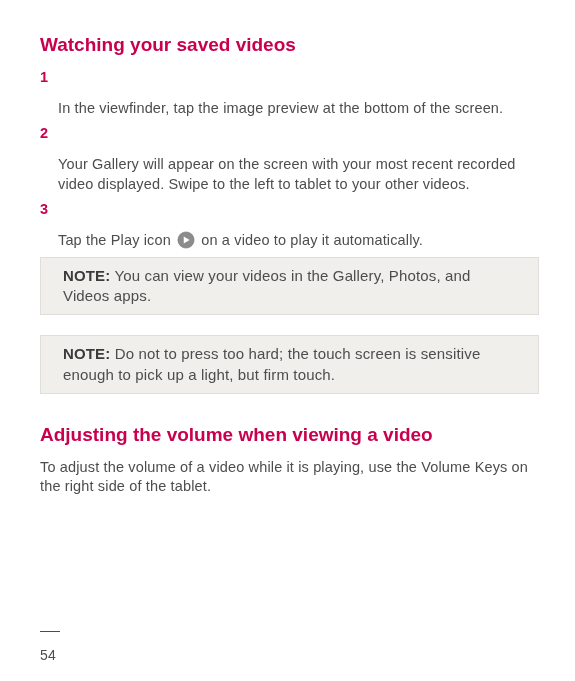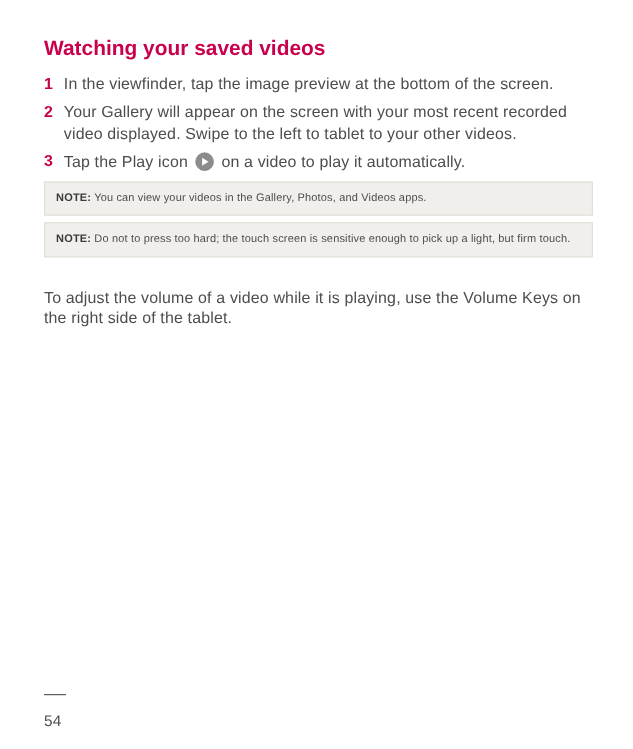--- a/index.html
+++ b/index.html
@@ -26,37 +26,37 @@
     .intro { margin-bottom: 8px; }
     .steps { list-style: none; }
     .step { display: flex; margin-bottom: 6px; align-items: flex-start; }
     .step-num {
       color: #c9004d;
       font-weight: 700;
       width: 18px;
       flex-shrink: 0;
       font-size: 14.5px;
     }
-    .step-text { flex: 1; }
+    .step-text { flex: 1; margin-top: 31px; }
     .play-icon {
       display: inline-block;
       width: 18px;
       height: 18px;
       vertical-align: -4px;
       margin: 0 2px;
     }
     .note-box {
       background: #f0efec;
       border: 1px solid #e0ded8;
-      padding: 8px 10px;
+      padding: 8px 22px;
       margin-top: 6px;
-      font-size: 10px;
+      font-size: 15px;
       line-height: 1.35;
     }
-    .note-box + .note-box { margin-top: 6px; }
+    .note-box + .note-box { margin-top: 20px; }
     .note-label { font-weight: 700; color: #3b3b3b; }
     .page-num {
       position: absolute;
       bottom: 16px;
       left: 40px;
       font-size: 14px;
       color: #4d4d4d;
       border-top: 1px solid #4d4d4d;
       padding-top: 14px;
       width: 20px;
@@ -93,16 +93,17 @@
   </ol>
   <div class="note-box">
     <span class="note-label">NOTE:</span><span> You can view your videos in the Gallery, Photos, and Videos apps.</span>
   </div>
   <div class="note-box">
     <span class="note-label">NOTE:</span><span> Do not to press too hard; the touch screen is sensitive enough to pick up a light, but firm touch.</span>
   </div>
 </section>
 
 <section class="section2">
+  <h2 class="heading">Adjusting the volume when viewing a video</h2>
   <p>To adjust the volume of a video while it is playing, use the Volume Keys on the right side of the tablet.</p>
 </section>
 
 <div class="page-num">54</div>
 
 </body></html>

